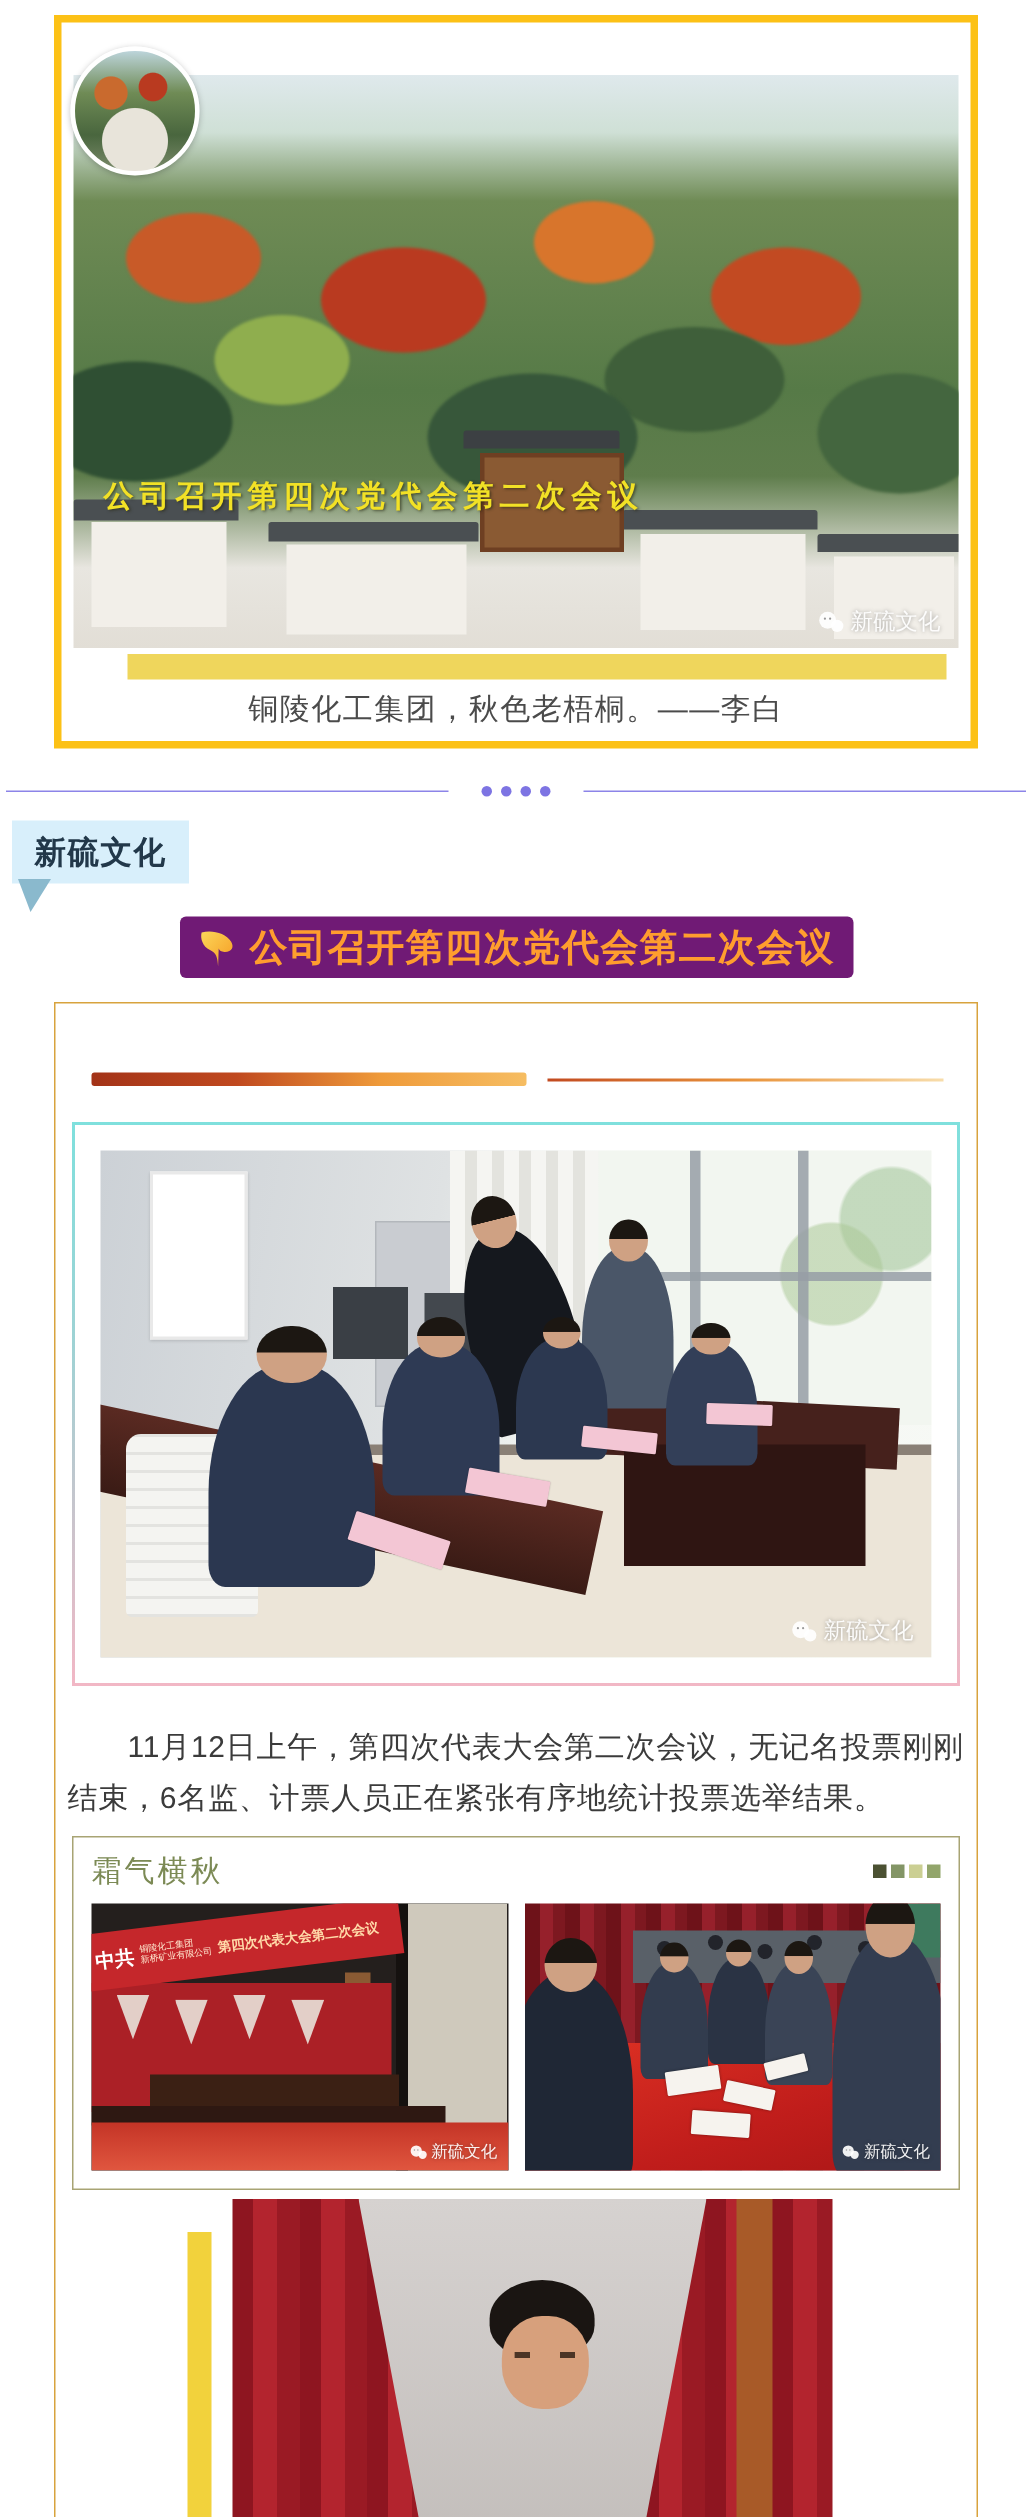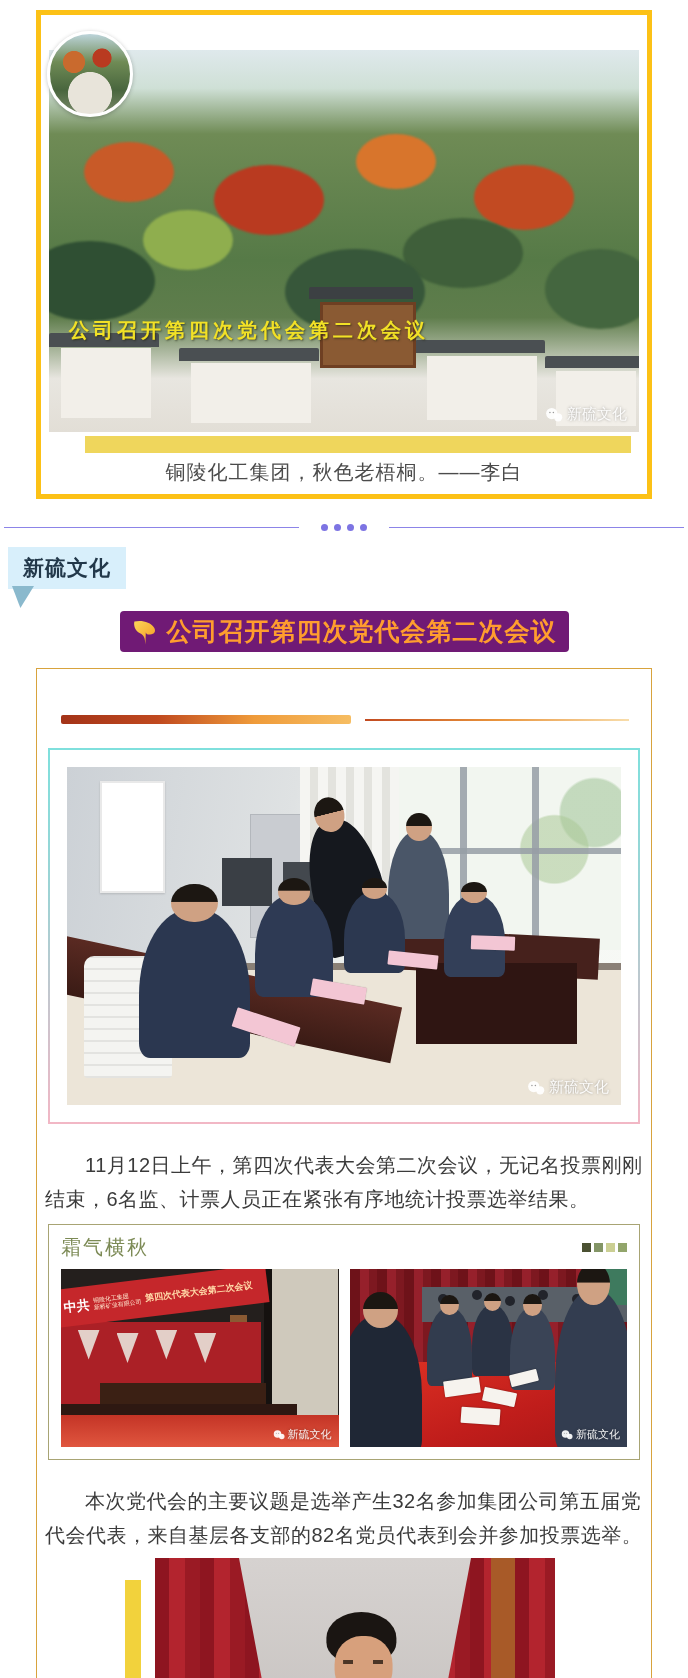--- a/index.html
+++ b/index.html
@@ -330,21 +330,20 @@
               <circle cx="6.6" cy="8.6" r="1" fill="#9a9a9a"></circle>
               <circle cx="11.2" cy="8.6" r="1" fill="#9a9a9a"></circle>
             </svg>
           <span>新硫文化</span>
         </div>
       </div>
 
     </div>
   </div>
 
-  <p class="para">本次党代会的主要议题是选举产生32名参加集团公司第五届党代会代表，来自基层各支部的82名党员代表到会并参加投票选举。</p>
 
   <div class="speaker-row">
     <div class="yellow-bar"></div>
     <div class="speaker-photo">
       <div class="abs" style="left:84%;top:0;width:6%;height:100%;background:#a85a28;"></div>
       <div class="backdrop"></div>
       <div class="abs" style="left:46%;top:54px;width:70px;height:52px;border-radius:50% 50% 42% 42%;background:#1a1512;transform:translateX(-18%);"></div>
       <div class="abs" style="left:47.5%;top:78px;width:58px;height:62px;border-radius:46%;background:#d7a07c;transform:translateX(-18%);"></div>
       <div class="abs" style="left:49%;top:102px;width:44px;height:4px;transform:translateX(-18%);background:linear-gradient(90deg,#4b3526 0 10px,transparent 10px 30px,#4b3526 30px 40px,transparent 40px);"></div>
 

